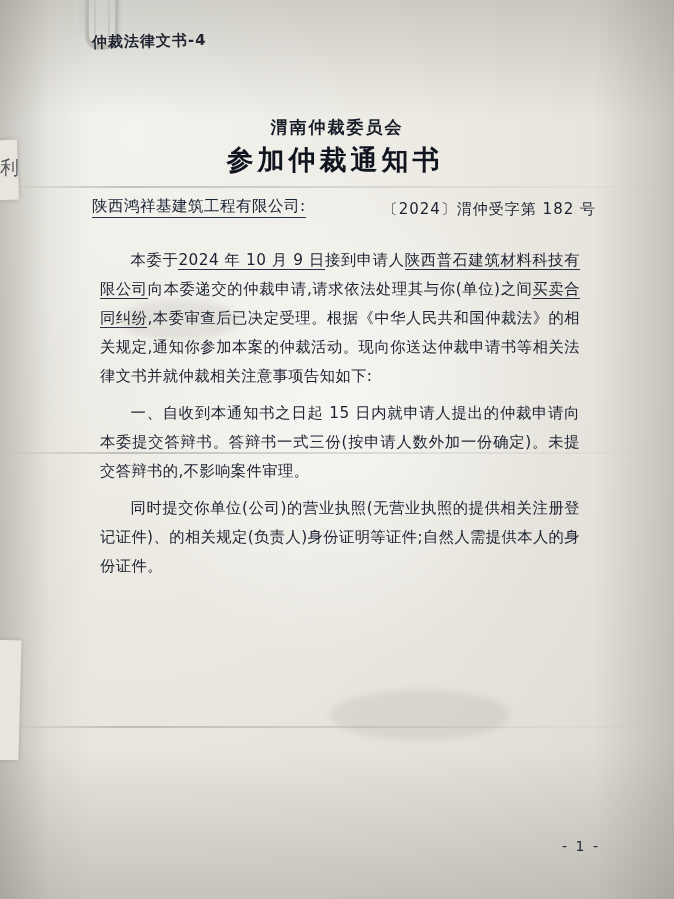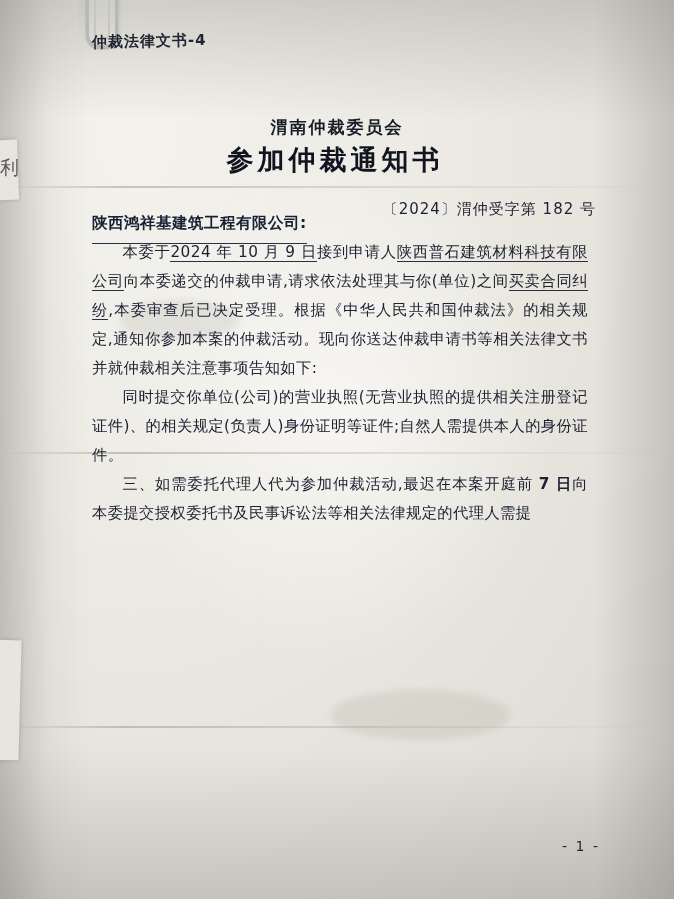--- a/index.html
+++ b/index.html
@@ -161,42 +161,41 @@
     right: 78px;
     top: 200px;
     font-size: 15px;
     letter-spacing: 1px;
     color: #1b2130;
   }
 
   .addressee {
     position: absolute;
     left: 92px;
-    top: 213px;
+    top: 196px;
     font-size: 15.5px;
     letter-spacing: .5px;
     color: #182033;
     border-bottom: 1.5px solid #263049;
-    padding-bottom: 9px;
-    font-weight: bold;
+    padding-bottom: 0;
   }
 
   .body {
     position: absolute;
     left: 92px;
     top: 238px;
     width: 496px;
     font-size: 15.3px;
     line-height: 29px;
     letter-spacing: .4px;
     text-align: justify;
     color: #1b2130;
   }
   .body p {
-    margin: 0;
+    margin: 8px;
     text-indent: 2em;
   }
   .u { border-bottom: 1.4px solid #2a3043; }
   .b { font-weight: 700; }
 
   .pageno {
     position: absolute;
     right: 74px;
     top: 838px;
     font-size: 14px;
@@ -249,26 +248,24 @@
     <div class="case-no">〔2024〕渭仲受字第 182 号</div>
 
     <div class="addressee">陕西鸿祥基建筑工程有限公司:</div>
 
     <div class="body">
 
       <p>
         <span>本委于</span><span class="u">2024 年 10 月 9 日</span><span>接到申请人</span><span class="u">陕西普石建筑材料科技有限公司</span><span>向本委递交的仲裁申请,请求依法处理其与你(单位)之间</span><span class="u">买卖合同纠纷</span><span>,本委审查后已决定受理。根据《中华人民共和国仲裁法》的相关规定,通知你参加本案的仲裁活动。现向你送达仲裁申请书等相关法律文书并就仲裁相关注意事项告知如下:</span>
       </p>
 
+      <p>一、自收到本通知书之日起 15 日内就申请人提出的仲裁申请向本委提交答辩书。答辩书一式三份(按申请人数外加一份确定)。未提交答辩书的,不影响案件审理。</p>
 
 
 
       <p>同时提交你单位(公司)的营业执照(无营业执照的提供相关注册登记证件)、的相关规定(负责人)身份证明等证件;自然人需提供本人的身份证件。</p>
 
-      <p>
-        <span>三、如需委托代理人代为参加仲裁活动,最迟在本案开庭前 </span><span class="b">7 日</span><span>向本委提交授权委托书及民事诉讼法等相关法律规定的代理人需提</span>
-      </p>
 
     </div>
 
     <div class="pageno">- 1 -</div>
   </div>
 </div>
 
 </body></html>

